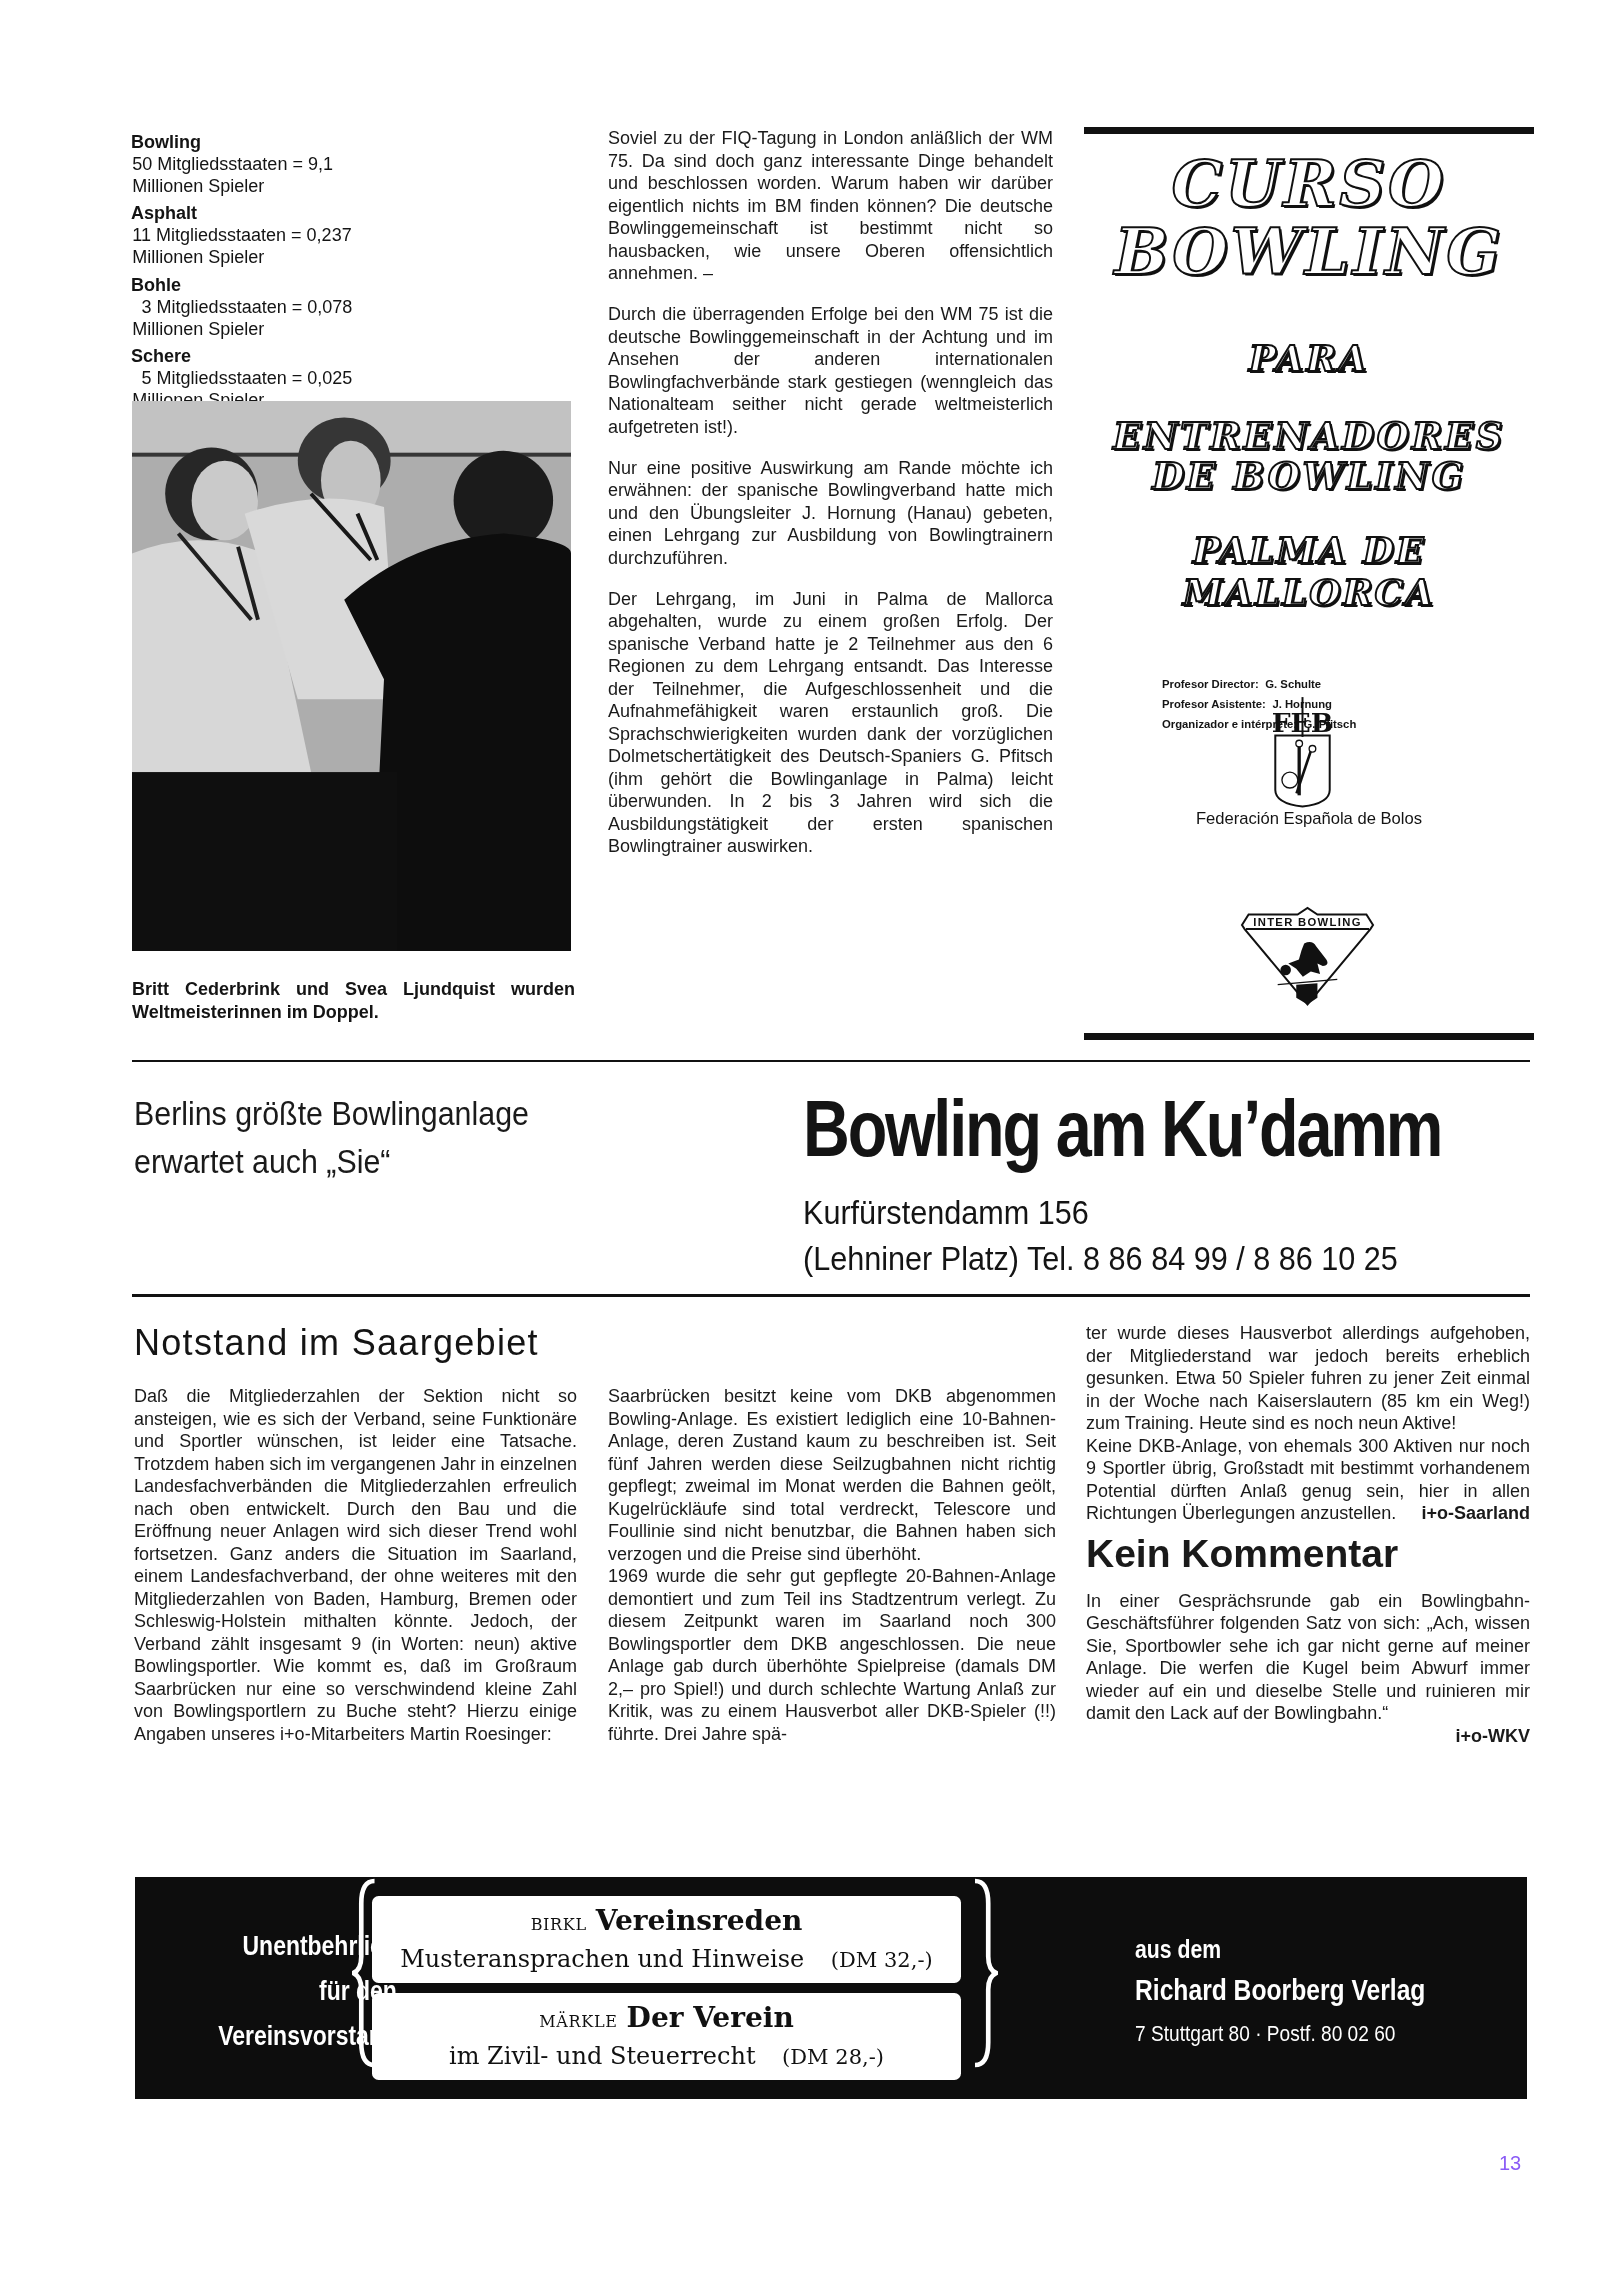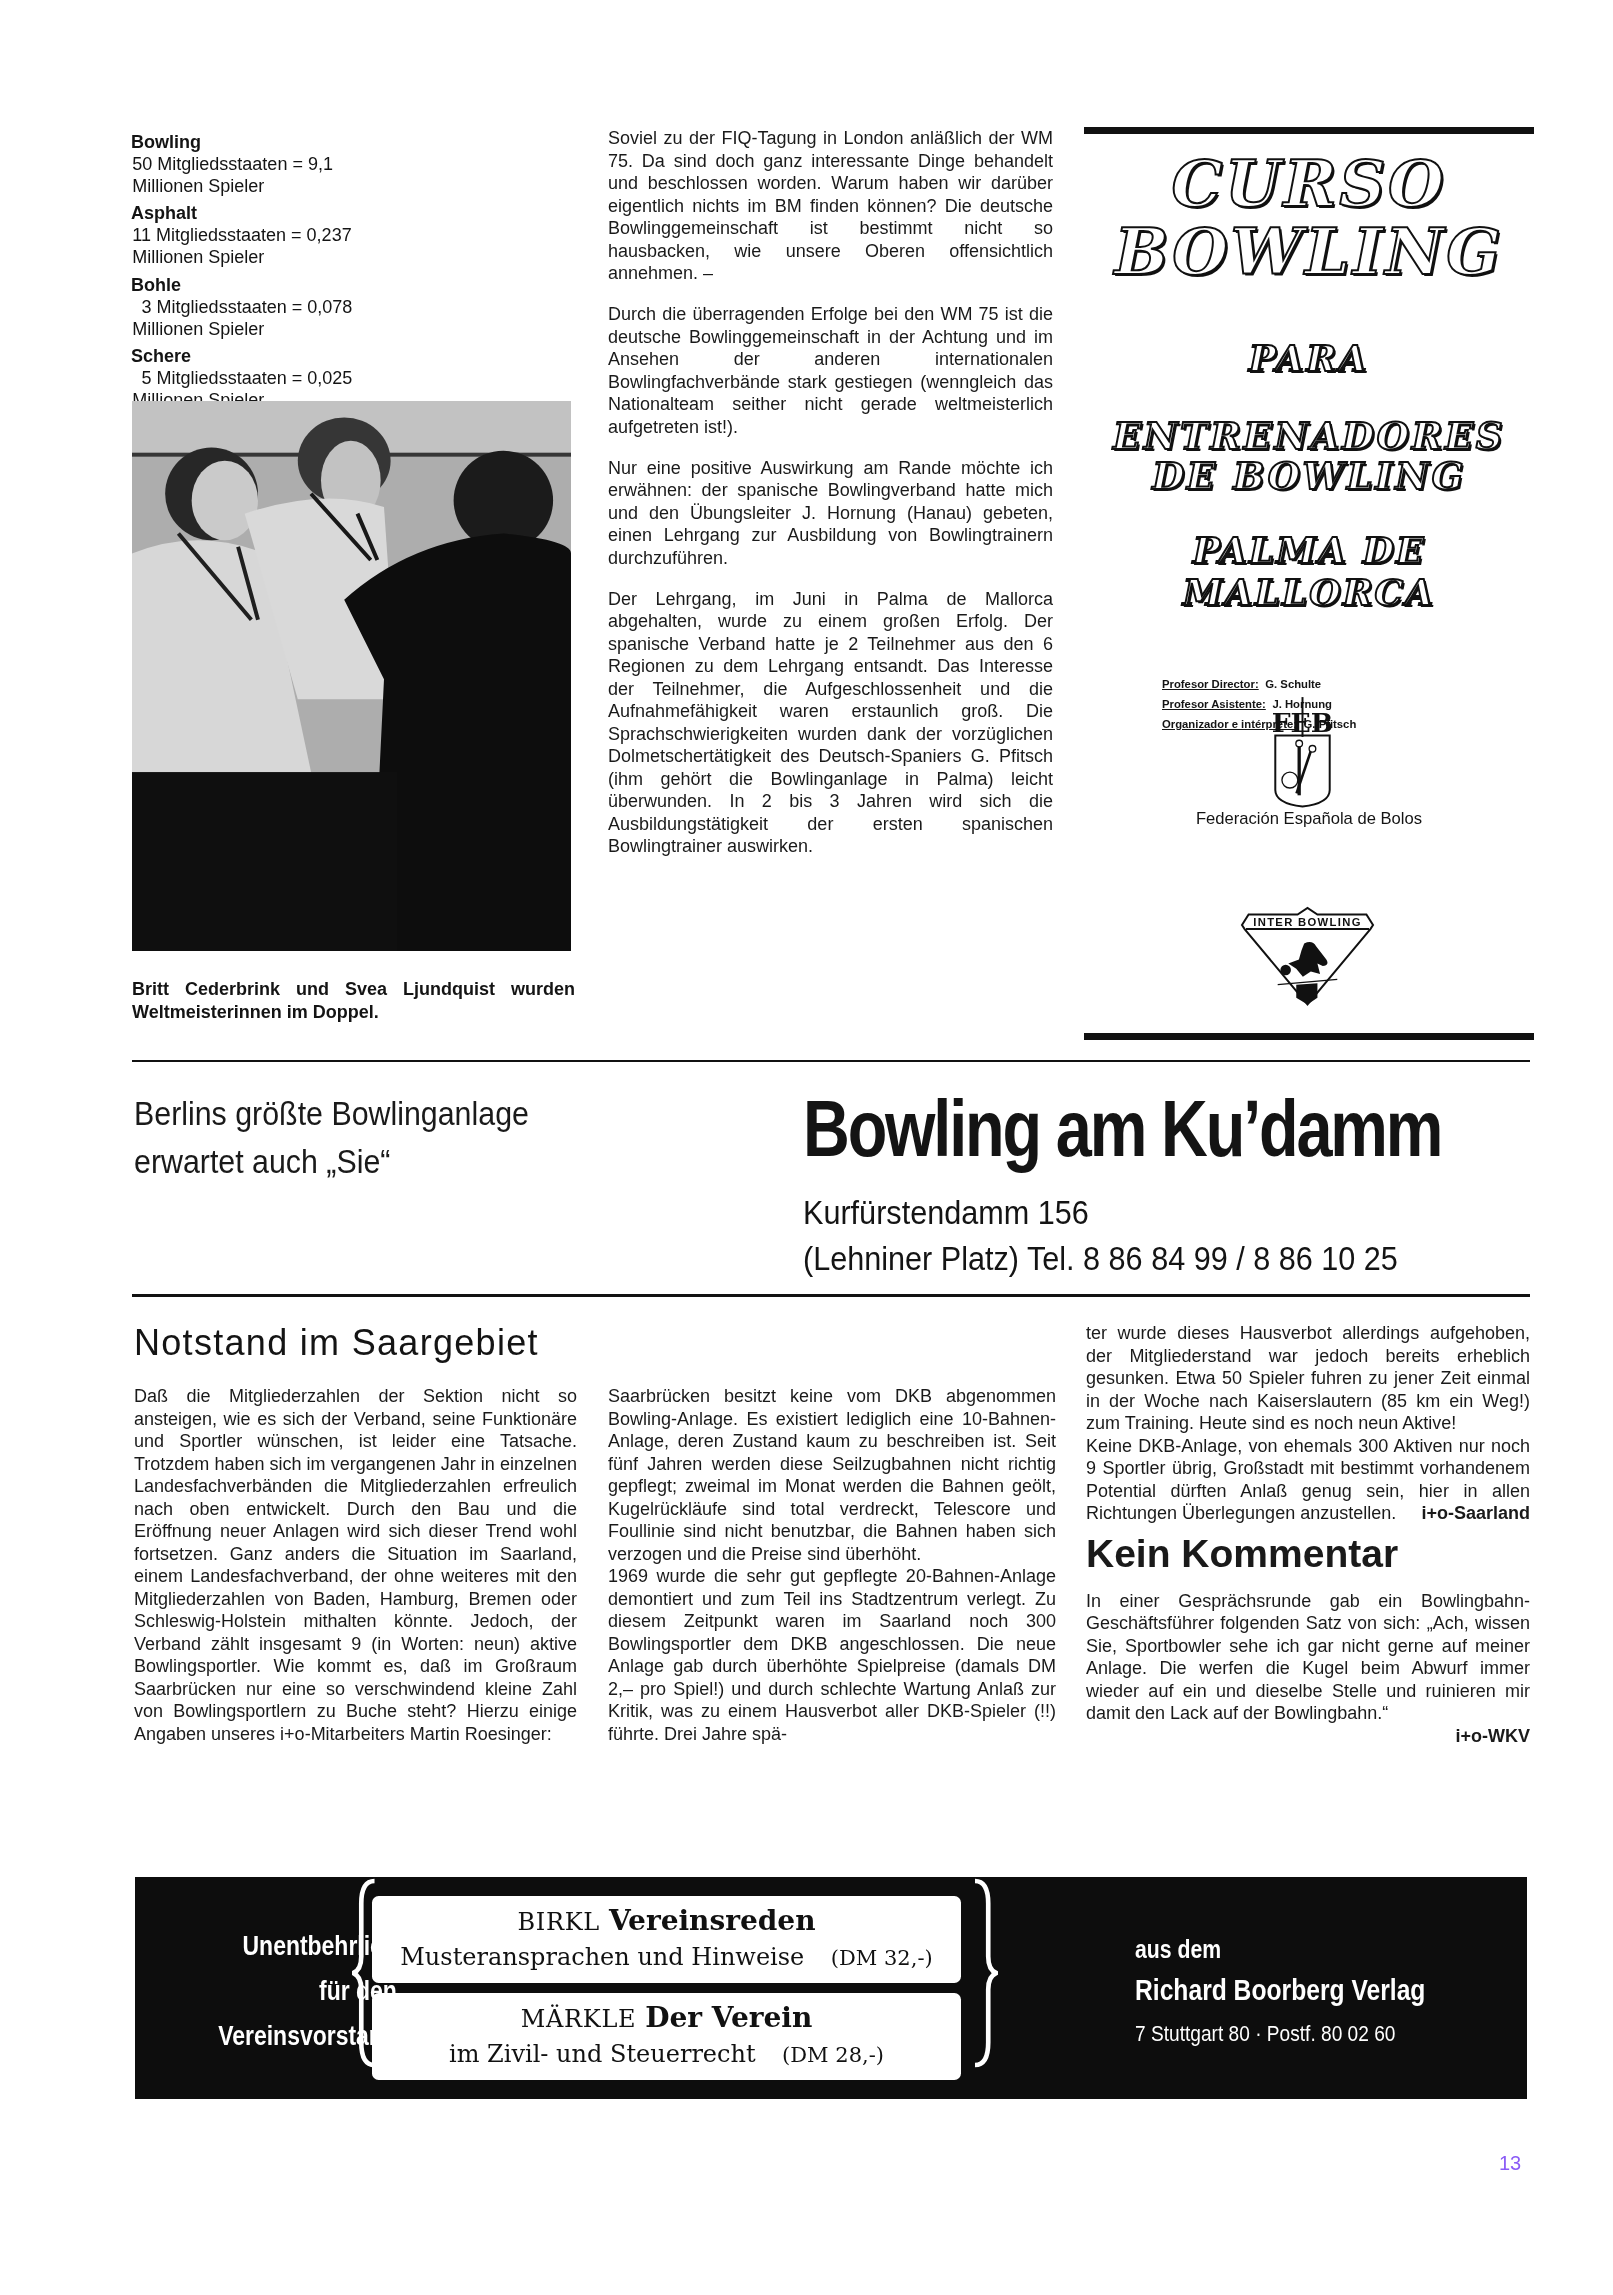--- a/index.html
+++ b/index.html
@@ -24,21 +24,21 @@
   
   .col2-upper { left: 608px; top: 127px; width: 445px; }
 
   
   .rule-thick { height: 6.6px; background: #111; }
   .ad-right { left: 1084px; top: 127px; width: 450px; height: 914px; }
   .deco { font-family: "DejaVu Serif", serif; font-weight: bold; font-style: italic; text-align: center;
           color: #fff; -webkit-text-stroke: 2px #111; letter-spacing: 2.6px; text-shadow: 2px 2px 0 #111; }
   .deco-1 { font-size: 64px; line-height: 64px; }
   .credits { font-size: 11.3px; line-height: 20px; font-weight: bold; }
-  .credits .lbl { text-decoration: underline; text-decoration-thickness: 1.3px; margin-right: 6.6px; }
+  .credits .lbl { text-decoration-thickness: 1.3px; margin-right: 6.6px; }
   .feb-name { font-size: 16.6px; text-align: center; font-weight: 500; }
 
   
   .hr { height: 2.6px; background: #111; }
   .kd-left { left: 134px; top: 1090px; font-size: 33px; line-height: 48px; font-weight: normal; color: #1a1a1a;
              transform: scaleX(0.92); transform-origin: left top; }
   .kd-title { left: 803px; top: 1086px; font-size: 79px; font-weight: bold; letter-spacing: -2.6px;
               transform: scaleX(0.82); transform-origin: left top; white-space: nowrap; line-height: 86px; }
   .kd-addr { left: 803px; top: 1189px; font-size: 34px; line-height: 46px; transform: scaleX(0.9); transform-origin: left top; white-space: nowrap; }
 
@@ -54,21 +54,21 @@
   
   .boorberg { left: 135px; top: 1877px; width: 1392px; height: 222px; background: #0d0d0d; color: #fff; }
   .bb-left { position: absolute; right: 1130px; top: 46px; text-align: right; font-weight: bold; font-size: 28px; line-height: 45px;
              transform: scaleX(0.82); transform-origin: right top; white-space: nowrap; }
   .bb-box { position: absolute; left: 225px; top: 14.6px; width: 613px; height: 189px; }
   .bb-panel { position: absolute; background: #fff; color: #111; left: 12px; right: 12px; border-radius: 6.6px;
               font-family: "DejaVu Serif", "Liberation Serif", serif; text-align: center; }
   .bb-panel.top { top: 4px; height: 87px; }
   .bb-panel.bot { top: 101px; height: 87px; }
   .bb-panel .t1 { font-size: 28px; line-height: 37px; padding-top: 6.6px; }
-  .bb-panel .t1 .sc { font-size: 24px; font-weight: normal; letter-spacing: 0.7px; }
+  .bb-panel .t1 .sc { font-size: 16px; font-weight: normal; letter-spacing: 0.7px; }
   .bb-panel .t1 b { font-weight: bold; }
   .bb-panel .t2 { font-size: 24px; line-height: 33px; position: relative; }
   .bb-panel .price { font-size: 21px; margin-left: 26.5px; text-align: center; }
   .brace { position: absolute; top: 0; width: 26.5px; height: 192px; }
   .bb-right { position: absolute; left: 1000px; top: 52px; font-size: 25px; line-height: 41px; }
   .bb-right .b { font-weight: bold; transform: scaleX(0.85); transform-origin: left; display: inline-block; white-space: nowrap; }
   .bb-right .addr { font-size: 22.5px; transform: scaleX(0.85); transform-origin: left; display: inline-block; white-space: nowrap; }
 
   .page-num { left: 1499px; top: 2152px; font-size: 20px; color: #8b5cf6; }
 </style>

